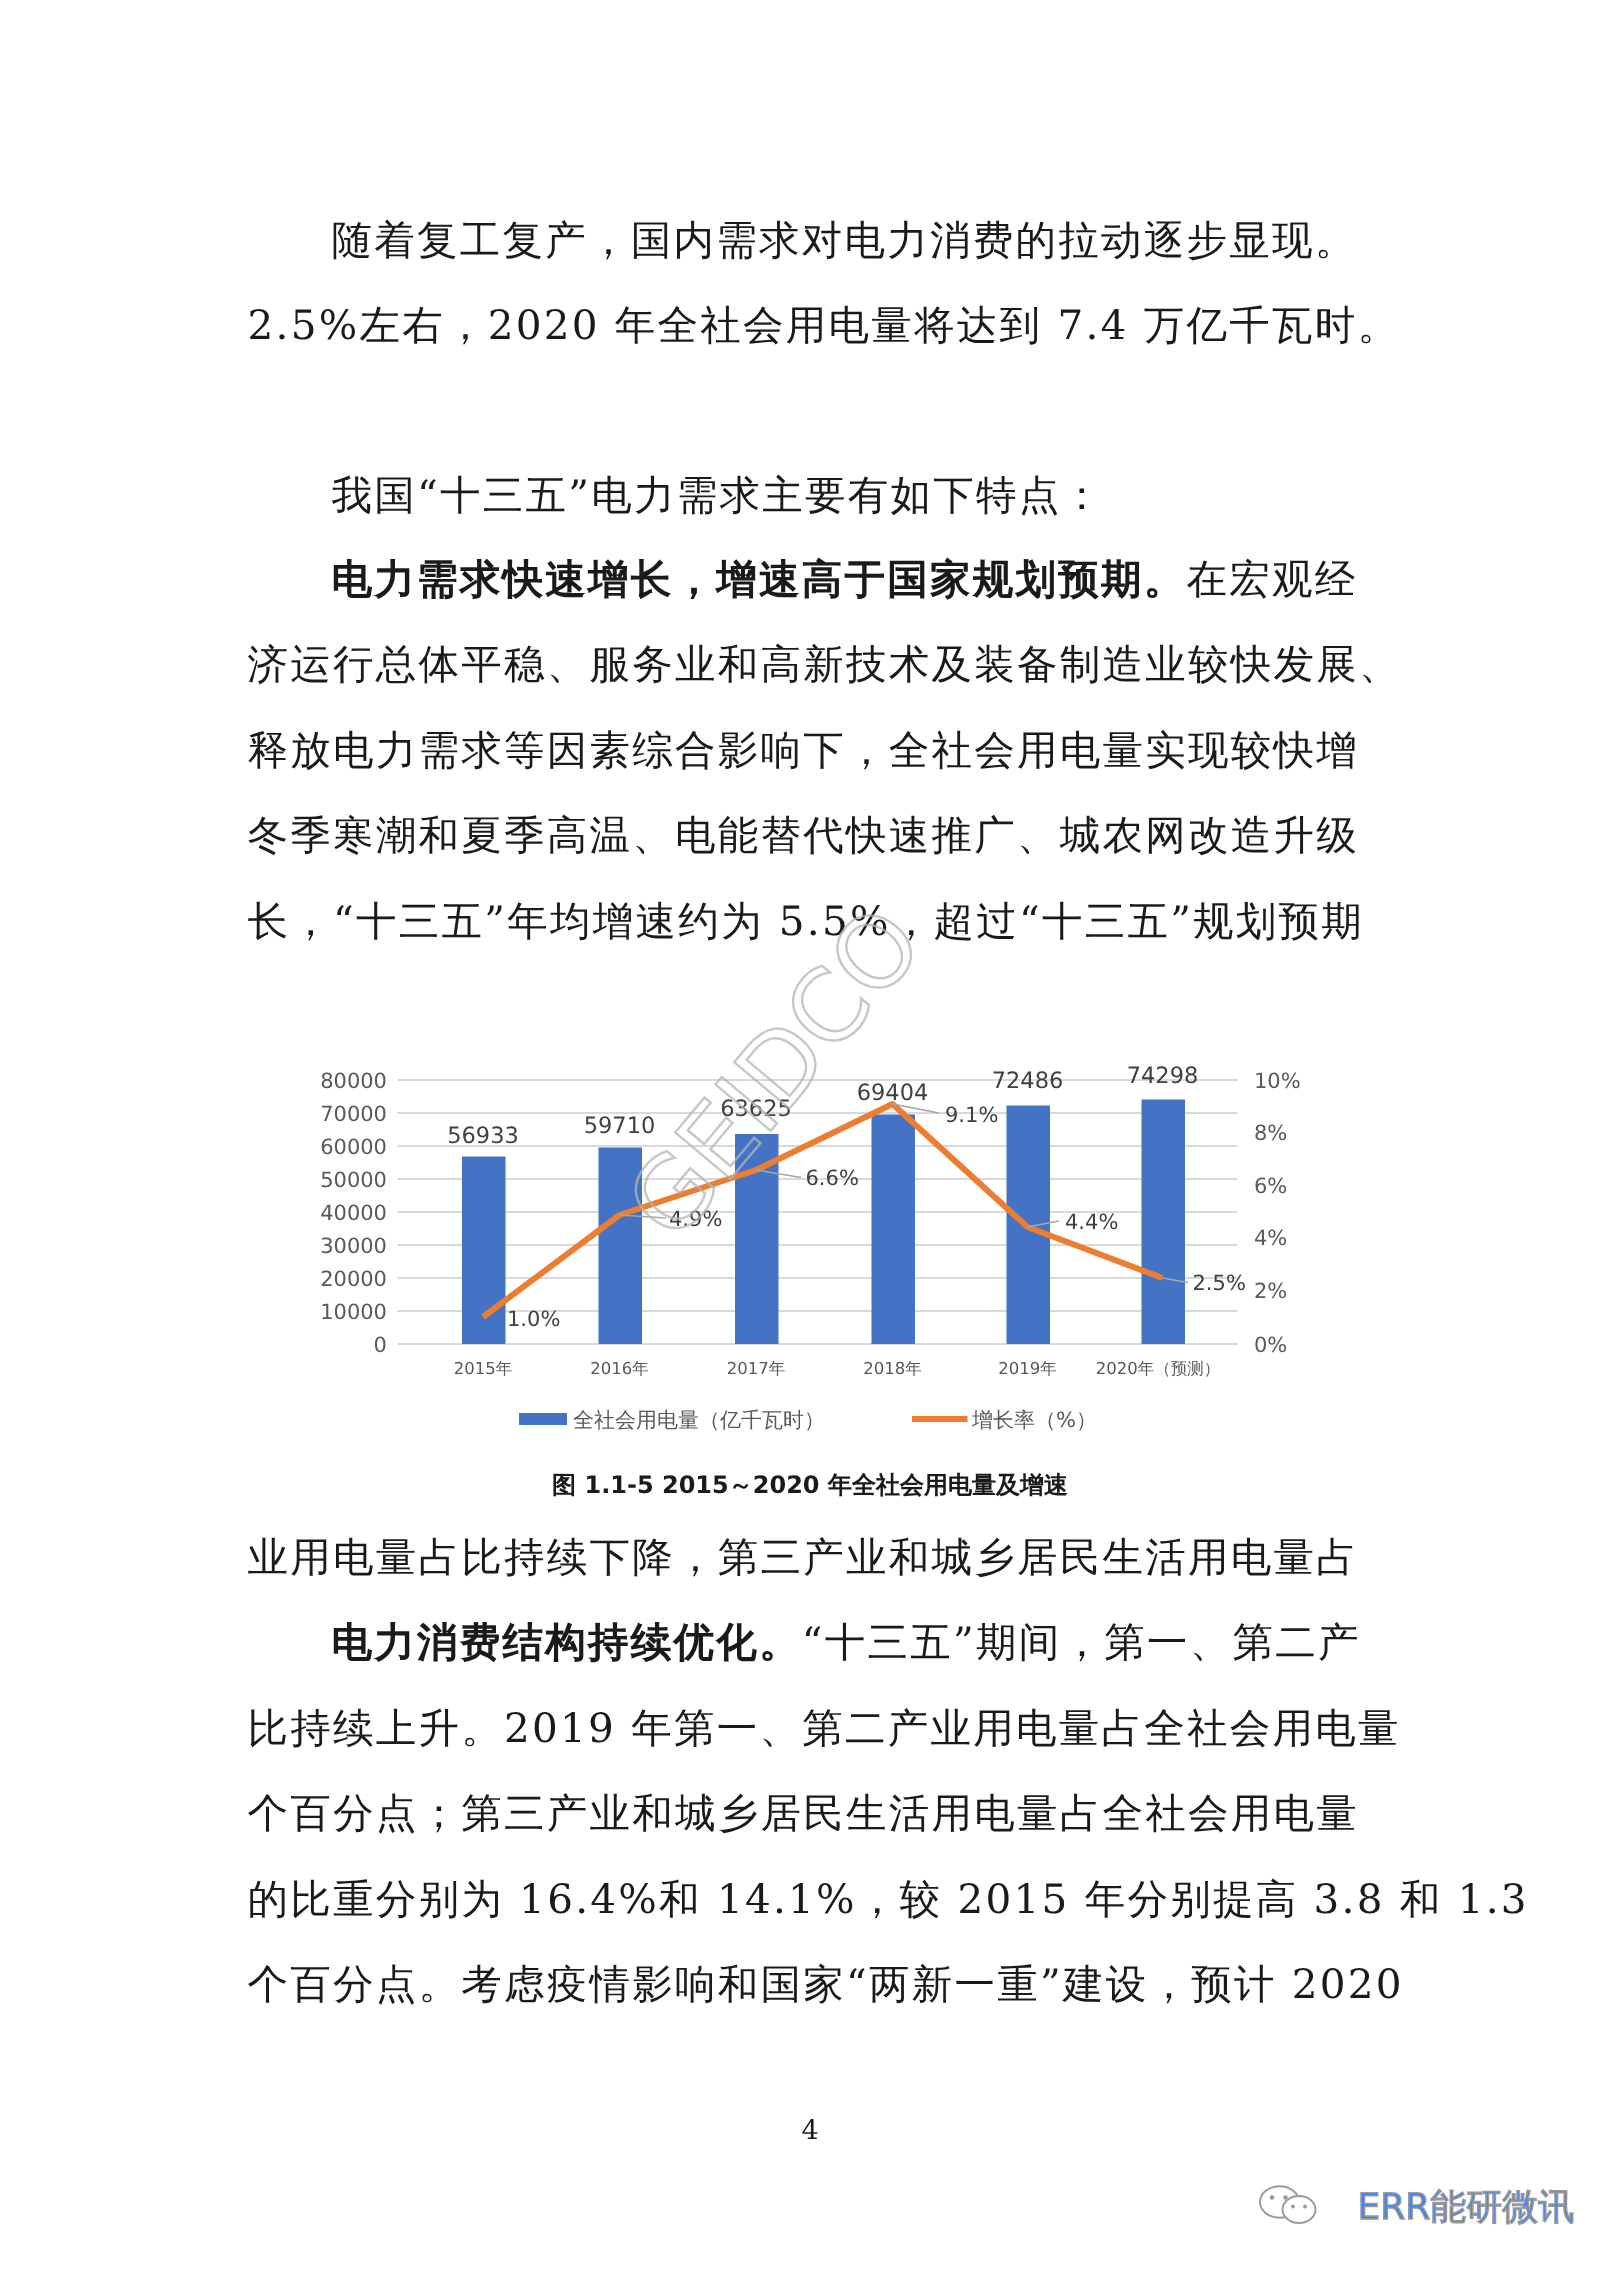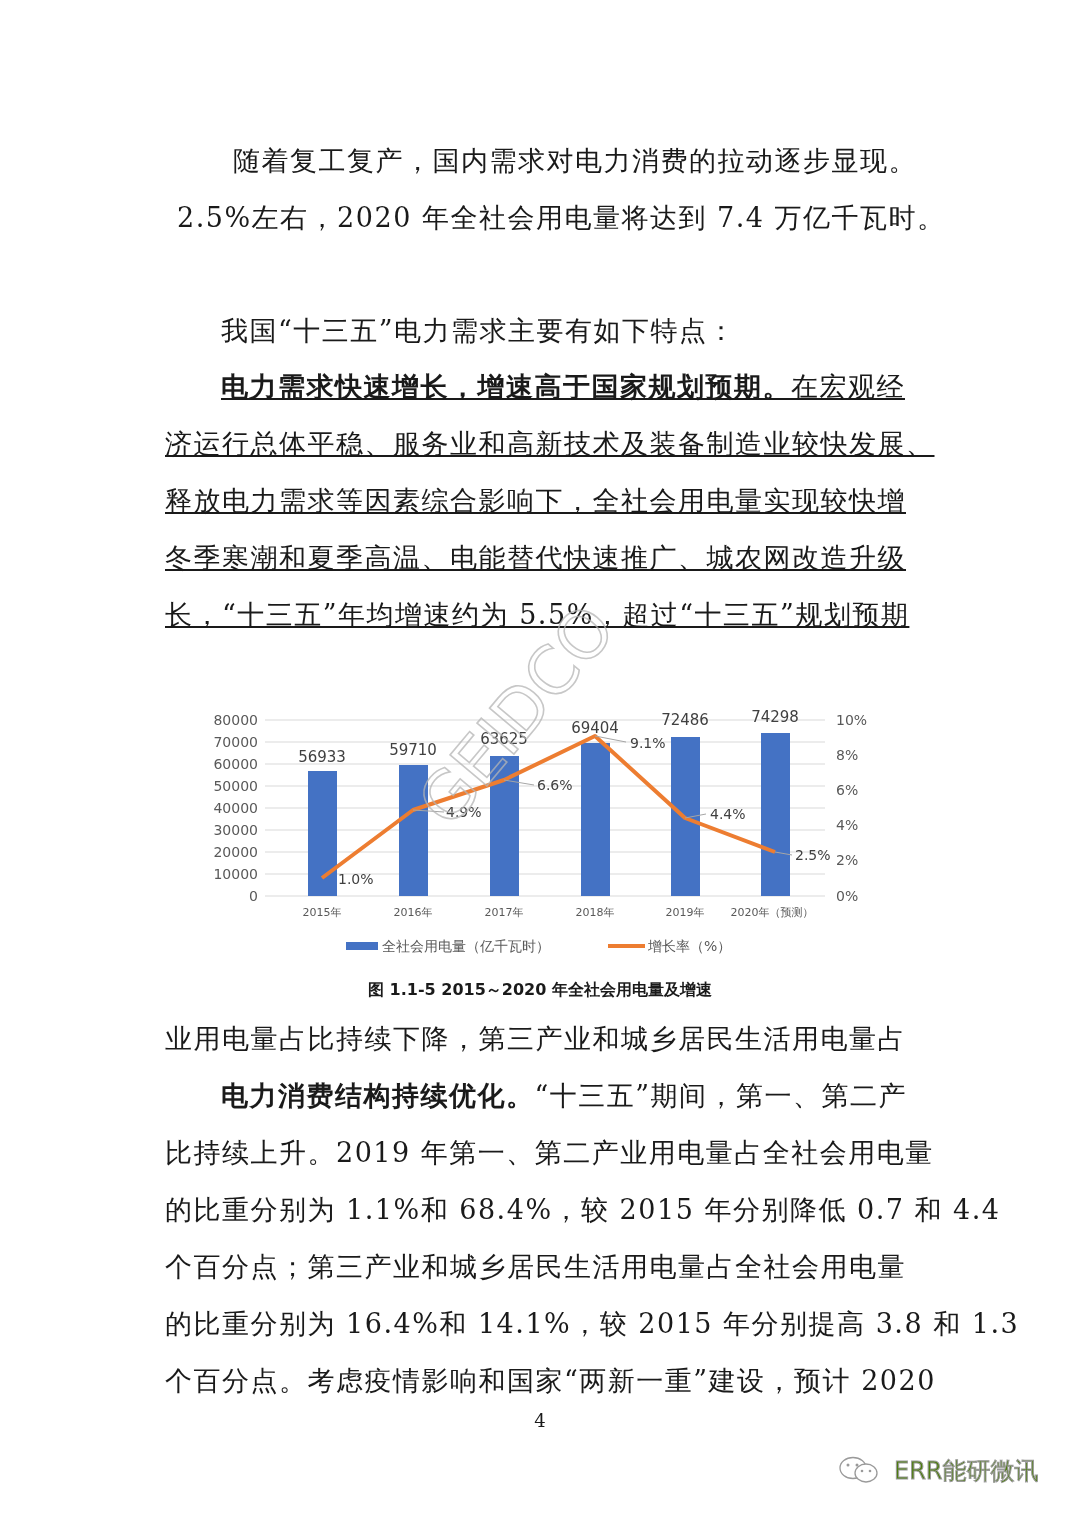--- a/index.html
+++ b/index.html
@@ -6,36 +6,36 @@
   body { width:1080px; height:1527px; position:relative; overflow:hidden;
          font-family:"DejaVu Serif","Liberation Serif",serif; color:#1a1a1a; }
   .para { position:absolute; left:165px; width:760px; font-size:27px; line-height:57px; letter-spacing:1.5px; }
   .line { display:block; white-space:nowrap; }
   .indent { padding-left:56px; }
   .bold { font-weight:bold; }
   .caption { position:absolute; left:0; width:1080px; top:980px; text-align:center;
              font-family:"DejaVu Sans","Liberation Sans",sans-serif; font-weight:bold; font-size:16px; }
   .pagenum { position:absolute; top:1410px; left:0; width:1080px; text-align:center; font-size:18px; }
   .wm { position:absolute; left:838px; top:1455px; font-family:"DejaVu Sans","Liberation Sans",sans-serif;
-        font-size:24px; color:#4d7c0f; -webkit-text-stroke:1px #9a9a9a; display:flex; align-items:center; gap:12px; }
+        font-size:24px; color:#3b82f6; -webkit-text-stroke:1px #9a9a9a; display:flex; align-items:center; gap:23px; }
   svg text { font-family:"DejaVu Sans","Liberation Sans",sans-serif; }
 </style>
 </head>
 <body>
 
-<div class="para" style="top:132px;margin-left:12px;">
+<div class="para" style="top:132px;">
   <span class="line indent">随着复工复产，国内需求对电力消费的拉动逐步显现。</span>
   <span class="line">2.5%左右，2020 年全社会用电量将达到 7.4 万亿千瓦时。</span>
 </div>
 
 <div class="para" style="top:302px;">
   <span class="line indent">我国“十三五”电力需求主要有如下特点：</span>
 </div>
 
-<div class="para" style="top:358px;text-decoration:underline;">
+<div class="para" style="top:358px;">
   <span class="line indent"><span class="bold">电力需求快速增长，增速高于国家规划预期。</span><span>在宏观经</span></span>
   <span class="line">济运行总体平稳、服务业和高新技术及装备制造业较快发展、</span>
   <span class="line">释放电力需求等因素综合影响下，全社会用电量实现较快增</span>
   <span class="line">冬季寒潮和夏季高温、电能替代快速推广、城农网改造升级</span>
   <span class="line">长，“十三五”年均增速约为 5.5%，超过“十三五”规划预期</span>
 </div>
 
 <svg width="1080" height="1527" style="position:absolute;left:0;top:0;pointer-events:none;" xmlns="http://www.w3.org/2000/svg">
   <g stroke="#d9d9d9" stroke-width="1.2">
     <line x1="265" y1="720" x2="825" y2="720"></line>
@@ -115,21 +115,20 @@
   </g>
   <text x="0" y="0" transform="translate(450,830) rotate(-50)" font-size="66" font-family="DejaVu Serif, Liberation Serif, serif" fill="none" stroke="#b5b5b5" stroke-width="1.6" opacity="0.75">GEIDCO</text>
 </svg>
 
 <div class="caption">图 1.1-5 2015～2020 年全社会用电量及增速</div>
 
 <div class="para" style="top:1010px;">
   <span class="line">业用电量占比持续下降，第三产业和城乡居民生活用电量占</span>
   <span class="line indent"><span class="bold">电力消费结构持续优化。</span><span>“十三五”期间，第一、第二产</span></span>
   <span class="line">比持续上升。2019 年第一、第二产业用电量占全社会用电量</span>
-  <span class="line">的比重分别为 1.1%和 68.4%，较 2015 年分别降低 0.7 和 4.4</span>
   <span class="line">个百分点；第三产业和城乡居民生活用电量占全社会用电量</span>
   <span class="line">的比重分别为 16.4%和 14.1%，较 2015 年分别提高 3.8 和 1.3</span>
   <span class="line">个百分点。考虑疫情影响和国家“两新一重”建设，预计 2020</span>
 </div>
 
 <div class="pagenum">4</div>
 
 <div class="wm">
   <svg width="44" height="32" viewBox="0 0 44 32">
     <ellipse cx="15" cy="13" rx="13" ry="10.5" fill="#fff" stroke="#9a9a9a" stroke-width="1.3"></ellipse>

